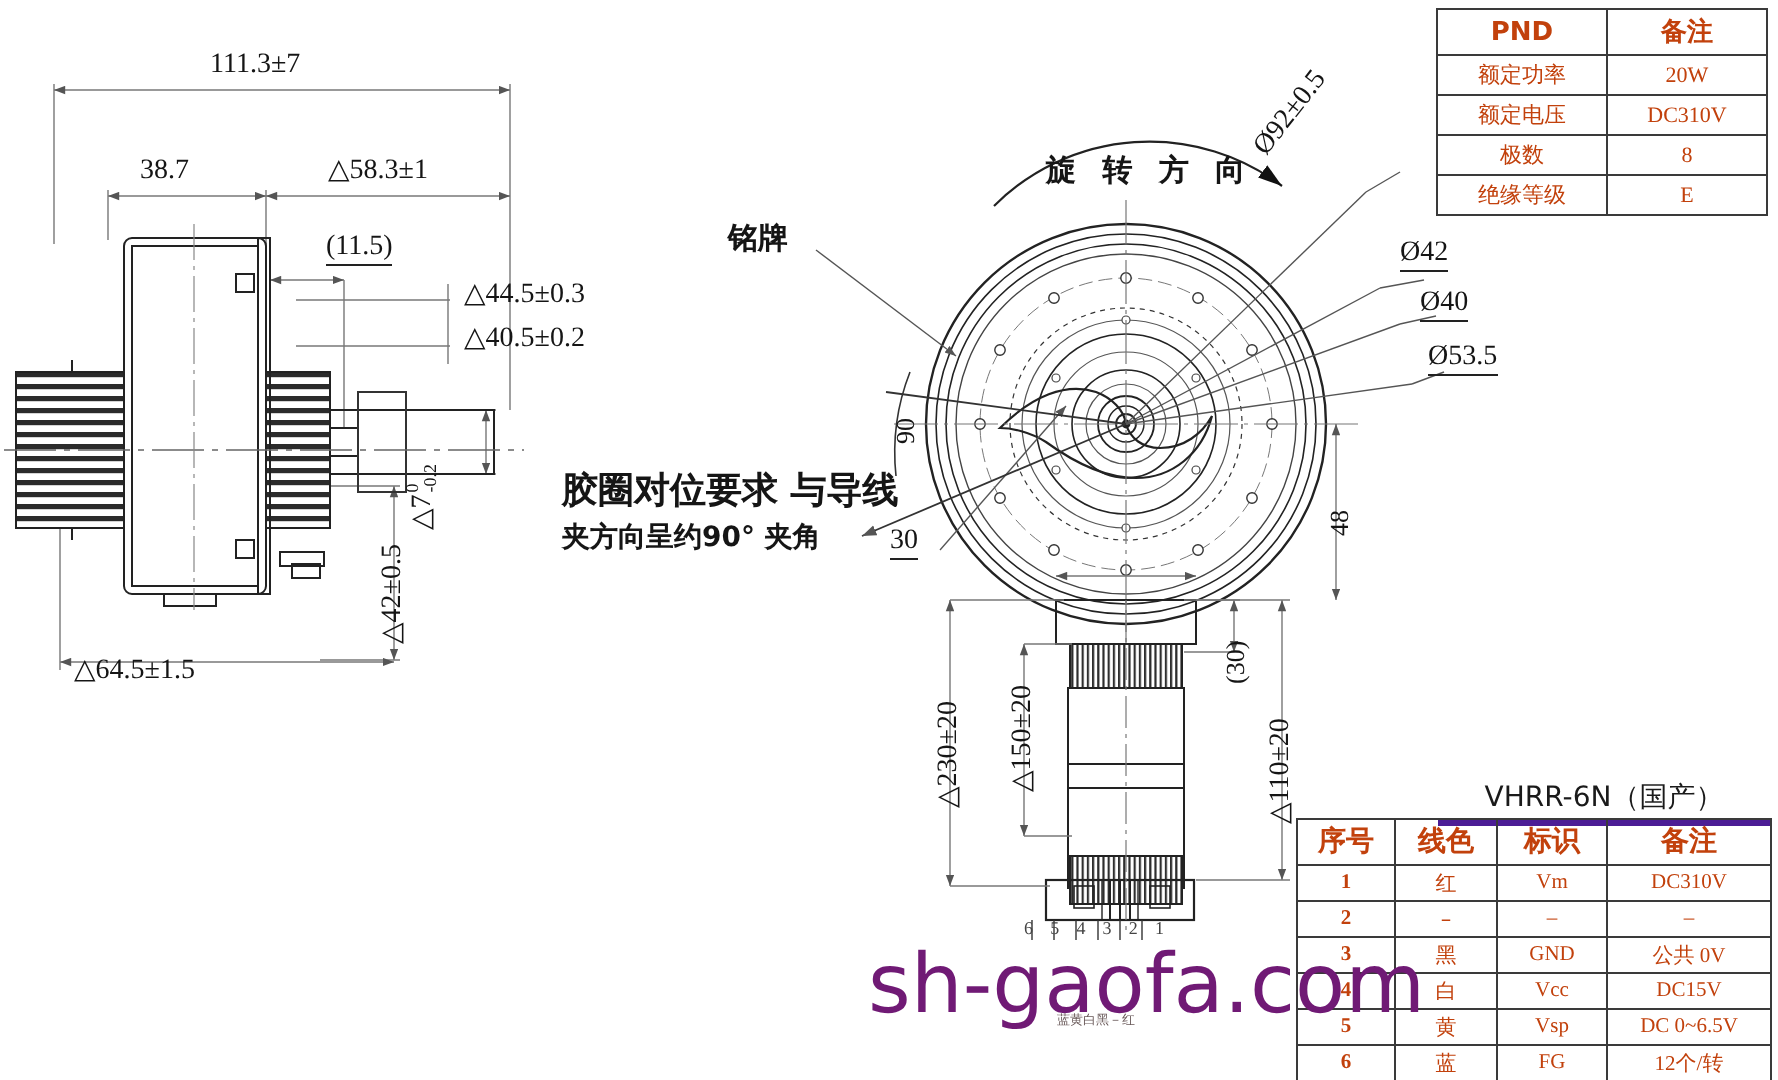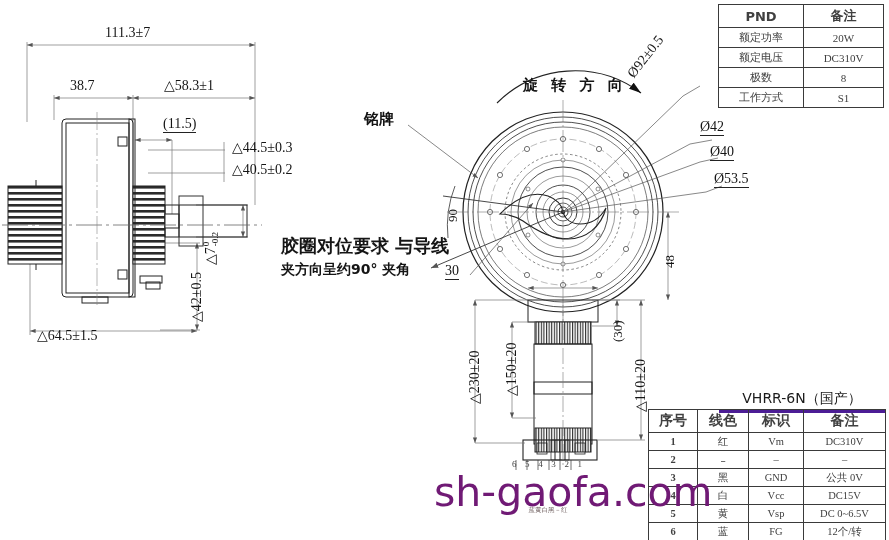--- a/index.html
+++ b/index.html
@@ -20,21 +20,21 @@
 
   .frac{display:inline-block;vertical-align:middle;font-size:9px;line-height:0.95;
         text-align:left;margin-left:1px;position:relative;top:-1px;}
   .frac i{display:block;font-style:normal;}
 
   
   table.spec{position:absolute;border-collapse:collapse;background:transparent;}
   table.spec td{
     border:1px solid #3a3a3a;text-align:center;
     font-family:"DejaVu Sans","Liberation Sans",sans-serif;
-    color:#404040;padding:0;
+    color:#c2410c;padding:0;
   }
   
   #pnd-table{left:718px;top:4px;width:166px;}
   #pnd-table td{height:19px;font-size:11px;}
   #pnd-table td.k{width:84px;}
   #pnd-table tr.hd td{font-size:13px;font-weight:600;height:22px;}
   #pnd-table td.v{font-family:"Liberation Serif",serif;font-size:11px;}
 
   
   #wire-title{position:absolute;left:719px;top:390px;width:166px;text-align:center;
@@ -343,22 +343,22 @@
   </tr>
   <tr>
     <td class="k">额定电压</td>
     <td class="v">DC310V</td>
   </tr>
   <tr>
     <td class="k">极数</td>
     <td class="v">8</td>
   </tr>
   <tr>
-    <td class="k">工作方式</td>
-    <td class="v">S1</td>
+    <td class="k">绝缘等级</td>
+    <td class="v">E</td>
   </tr>
 </tbody>
     </table>
 
 <div id="wire-title">VHRR-6N（国产）</div>
 
 <table class="spec" id="wire-table">
   <tbody>
         <tr class="hd">
     <td class="c1">序号</td>

